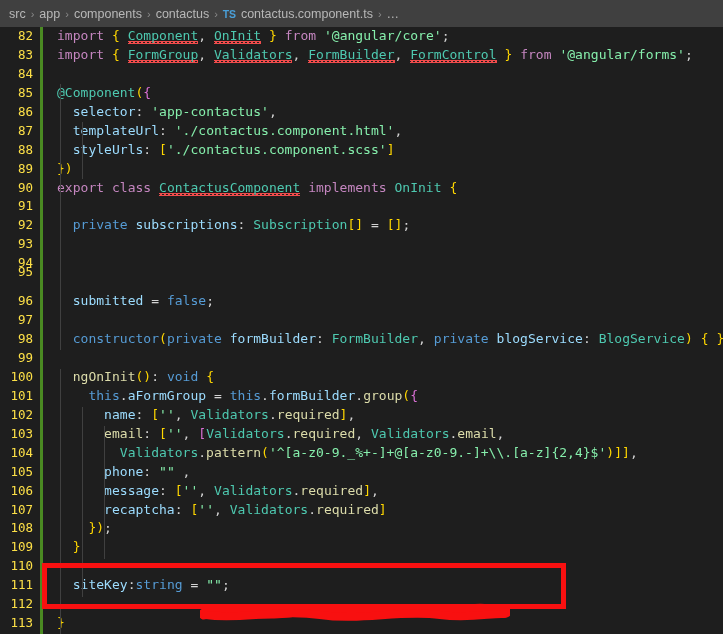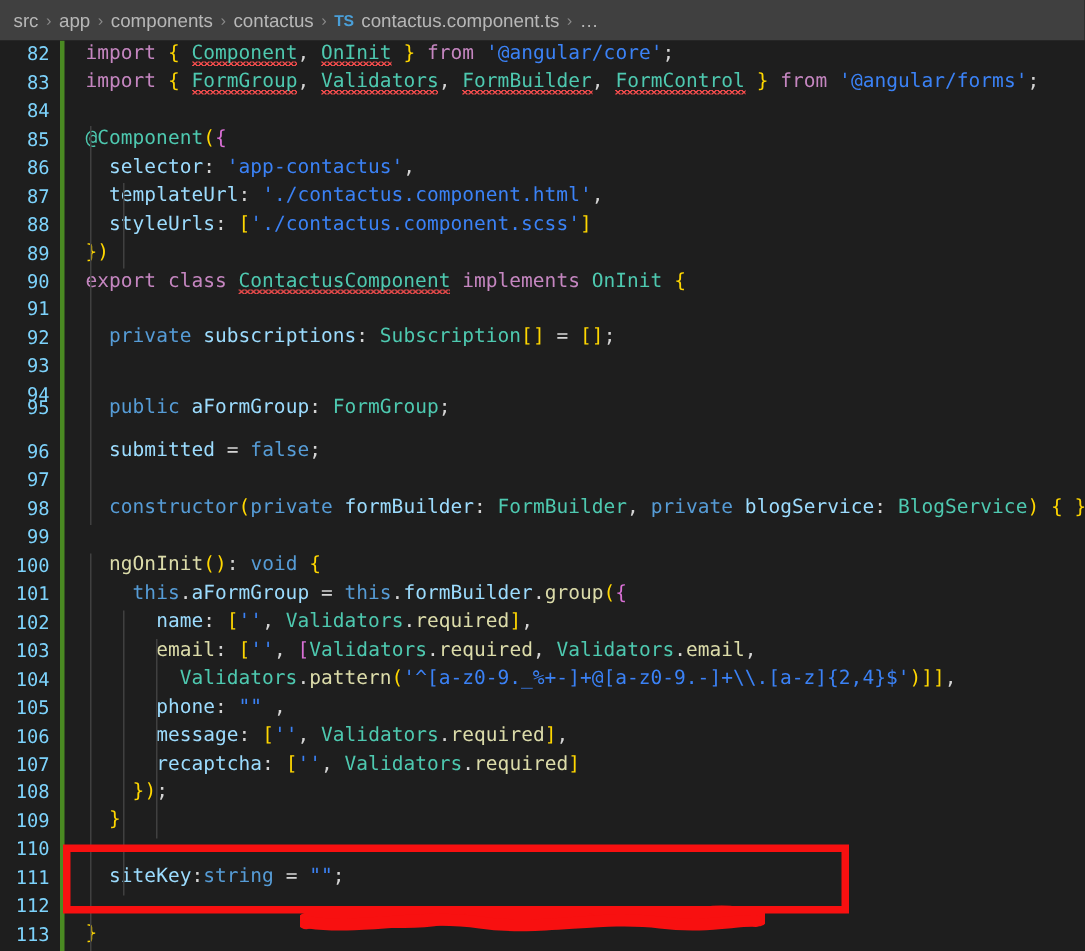--- a/index.html
+++ b/index.html
@@ -58,21 +58,21 @@
     line-height: 18.94px;
     white-space: pre;
     font-family: "DejaVu Sans Mono", monospace;
     font-size: 13px;
   }
   .lnum {
     position: absolute;
     left: 0; top: 0;
     width: 33px;
     text-align: right;
-    color: #7dd3fc;
+    color: #fde047;
     font-family: "DejaVu Sans Mono", monospace;
     font-size: 12.5px;
     user-select: none;
   }
   .code-txt {
     position: absolute;
     left: 57px; top: 0;
     color: #d4d4d4;
     letter-spacing: 0.02px;
   }
@@ -92,21 +92,21 @@
     width: 1px;
     background: #404040;
     z-index: 1;
   }
 
   
   .kw    { color: #c586c0; }  
   .blu   { color: #569cd6; }  
   .id    { color: #9cdcfe; }  
   .typ   { color: #4ec9b0; }  
-  .str   { color: #3b82f6; }  
+  .str   { color: #86efac; }  
   .fn    { color: #dcdcaa; }  
   .pun   { color: #d4d4d4; }  
   .y1    { color: #ffd700; }  
   .y2    { color: #da70d6; }  
   .dec   { color: #4ec9b0; }
 
   
   .sq {
     position: relative;
     background-repeat: repeat-x;
@@ -167,21 +167,21 @@
       <div class="code-row" style="top: 56.82px; position: absolute; left: 0px; width: 723px;"><span class="lnum">85</span><span class="code-txt"><span class="dec">@Component</span><span class="y1">(</span><span class="y2">{</span></span></div>
       <div class="code-row" style="top: 75.76px; position: absolute; left: 0px; width: 723px;"><span class="lnum">86</span><span class="code-txt">  <span class="id">selector</span><span class="pun">:</span> <span class="str">'app-contactus'</span><span class="pun">,</span></span></div>
       <div class="code-row" style="top: 94.7px; position: absolute; left: 0px; width: 723px;"><span class="lnum">87</span><span class="code-txt">  <span class="id">templateUrl</span><span class="pun">:</span> <span class="str">'./contactus.component.html'</span><span class="pun">,</span></span></div>
       <div class="code-row" style="top: 113.64px; position: absolute; left: 0px; width: 723px;"><span class="lnum">88</span><span class="code-txt">  <span class="id">styleUrls</span><span class="pun">:</span> <span class="y1">[</span><span class="str">'./contactus.component.scss'</span><span class="y1">]</span></span></div>
       <div class="code-row" style="top: 132.58px; position: absolute; left: 0px; width: 723px;"><span class="lnum">89</span><span class="code-txt"><span class="y1">}</span><span class="y1">)</span></span></div>
       <div class="code-row" style="top: 151.52px; position: absolute; left: 0px; width: 723px;"><span class="lnum">90</span><span class="code-txt"><span class="kw">export</span> <span class="kw">class</span> <span class="typ"><span class="sq">ContactusComponent</span></span> <span class="kw">implements</span> <span class="typ">OnInit</span> <span class="y1">{</span></span></div>
       <div class="code-row" style="top: 170.46px; position: absolute; left: 0px; width: 594px;"><span class="lnum">91</span><span class="code-txt"></span></div>
       <div class="code-row" style="top: 189.4px; position: absolute; left: 0px; width: 723px;"><span class="lnum">92</span><span class="code-txt">  <span class="blu">private</span> <span class="id">subscriptions</span><span class="pun">:</span> <span class="typ">Subscription</span><span class="y1">[</span><span class="y1">]</span> <span class="pun">=</span> <span class="y1">[</span><span class="y1">]</span><span class="pun">;</span></span></div>
       <div class="code-row" style="top: 208.34px; position: absolute; left: 0px; width: 723px;"><span class="lnum">93</span><span class="code-txt"></span></div>
       <div class="code-row" style="top: 227.28px; position: absolute; left: 0px; width: 723px; padding-left: 40px;"><span class="lnum">94</span><span class="code-txt"></span></div>
-      <div class="code-row" style="top: 236px; position: absolute; left: 0px; width: 579px;"><span class="lnum">95</span><span class="code-txt">  <span class="blu">public</span> <span class="id">aFormGroup</span><span class="pun">:</span> <span class="typ">FormGroup</span><span class="pun">;</span></span></div>
+      <div class="code-row" style="top: 236px; position: absolute; left: 0px; width: 579px;"><span class="lnum">95</span></div>
       <div class="code-row" style="top: 265.16px; position: absolute; left: 0px; width: 723px;"><span class="lnum">96</span><span class="code-txt">  <span class="id">submitted</span> <span class="pun">=</span> <span class="blu">false</span><span class="pun">;</span></span></div>
       <div class="code-row" style="top: 284.1px; position: absolute; left: 0px; width: 723px;"><span class="lnum">97</span><span class="code-txt"></span></div>
       <div class="code-row" style="top: 303.04px; position: absolute; left: 0px; width: 723px;"><span class="lnum">98</span><span class="code-txt">  <span class="blu">constructor</span><span class="y1">(</span><span class="blu">private</span> <span class="id">formBuilder</span><span class="pun">:</span> <span class="typ">FormBuilder</span><span class="pun">,</span> <span class="blu">private</span> <span class="id">blogService</span><span class="pun">:</span> <span class="typ">BlogService</span><span class="y1">)</span> <span class="y1">{</span> <span class="y1">}</span></span></div>
       <div class="code-row" style="top: 321.98px; position: absolute; left: 0px; width: 723px;"><span class="lnum">99</span><span class="code-txt"></span></div>
       <div class="code-row" style="top: 340.92px; position: absolute; left: 0px; width: 723px;"><span class="lnum">100</span><span class="code-txt">  <span class="fn">ngOnInit</span><span class="y1">(</span><span class="y1">)</span><span class="pun">:</span> <span class="blu">void</span> <span class="y1">{</span></span></div>
       <div class="code-row" style="top: 359.86px; position: absolute; left: 0px; width: 723px;"><span class="lnum">101</span><span class="code-txt">    <span class="blu">this</span><span class="pun">.</span><span class="id">aFormGroup</span> <span class="pun">=</span> <span class="blu">this</span><span class="pun">.</span><span class="id">formBuilder</span><span class="pun">.</span><span class="fn">group</span><span class="y1">(</span><span class="y2">{</span></span></div>
       <div class="code-row" style="top: 378.8px; position: absolute; left: 0px; width: 723px;"><span class="lnum">102</span><span class="code-txt">      <span class="id">name</span><span class="pun">:</span> <span class="y1">[</span><span class="str">''</span><span class="pun">,</span> <span class="typ">Validators</span><span class="pun">.</span><span class="fn">required</span><span class="y1">]</span><span class="pun">,</span></span></div>
       <div class="code-row" style="top: 397.74px; position: absolute; left: 0px; width: 723px;"><span class="lnum">103</span><span class="code-txt">      <span class="fn">email</span><span class="pun">:</span> <span class="y1">[</span><span class="str">''</span><span class="pun">,</span> <span class="y2">[</span><span class="typ">Validators</span><span class="pun">.</span><span class="fn">required</span><span class="pun">,</span> <span class="typ">Validators</span><span class="pun">.</span><span class="fn">email</span><span class="pun">,</span></span></div>
       <div class="code-row" style="top: 416.68px; position: absolute; left: 0px; width: 723px;"><span class="lnum">104</span><span class="code-txt">        <span class="typ">Validators</span><span class="pun">.</span><span class="fn">pattern</span><span class="y1">(</span><span class="str">'^[a-z0-9._%+-]+@[a-z0-9.-]+\\.[a-z]{2,4}$'</span><span class="y1">)</span><span class="y1">]</span><span class="y1">]</span><span class="pun">,</span></span></div>
       <div class="code-row" style="top: 435.62px; position: absolute; left: 0px; width: 723px;"><span class="lnum">105</span><span class="code-txt">      <span class="id">phone</span><span class="pun">:</span> <span class="str">""</span> <span class="pun">,</span></span></div>

